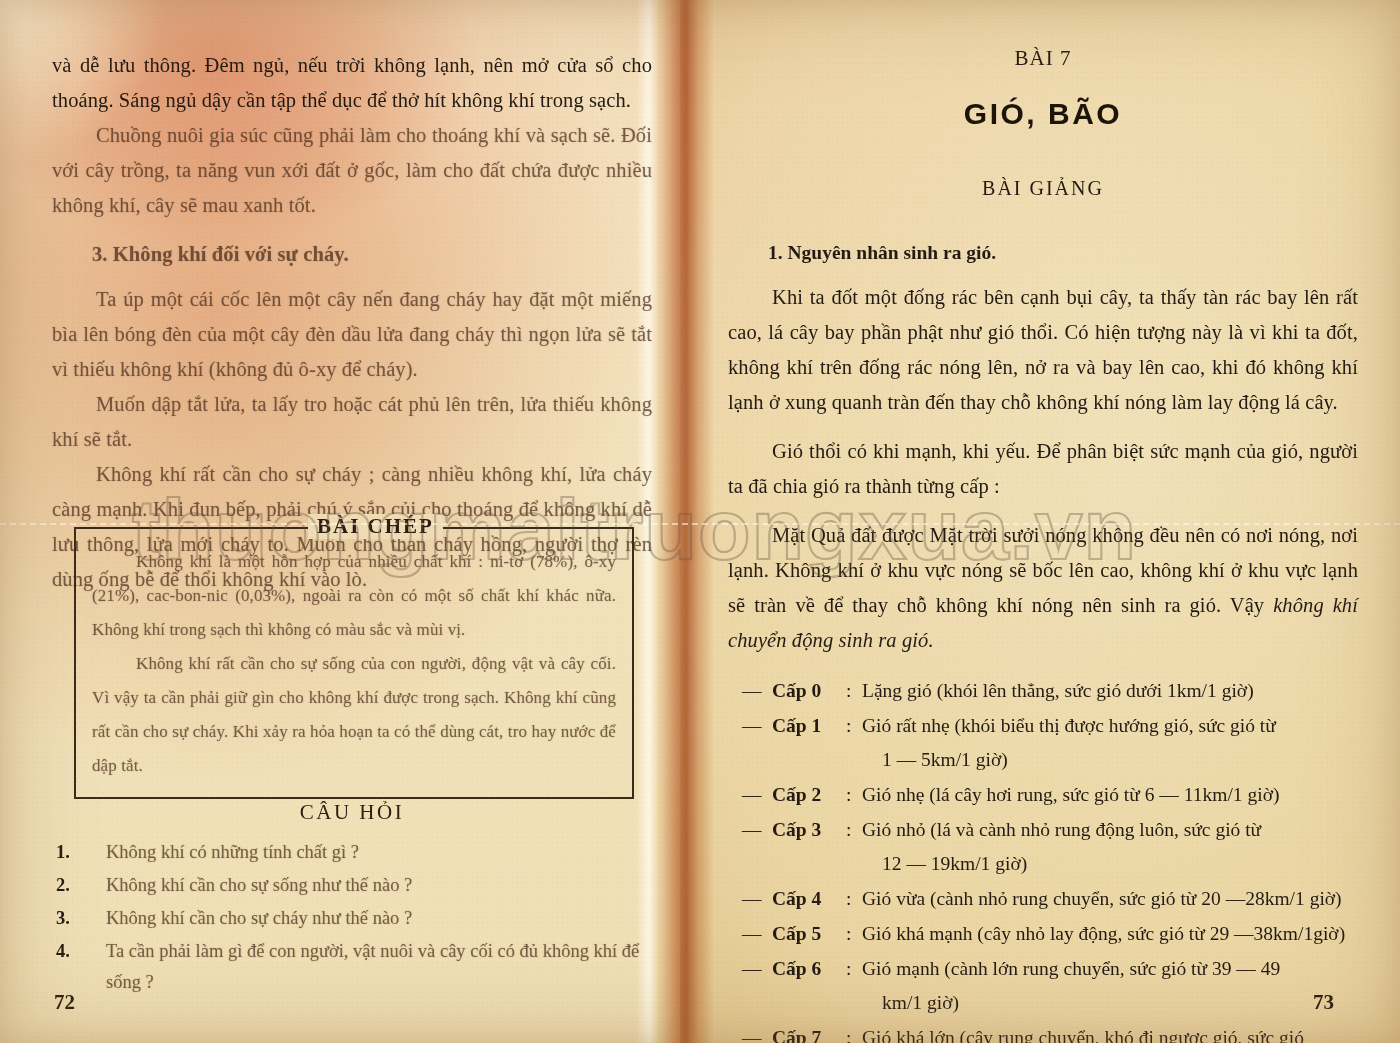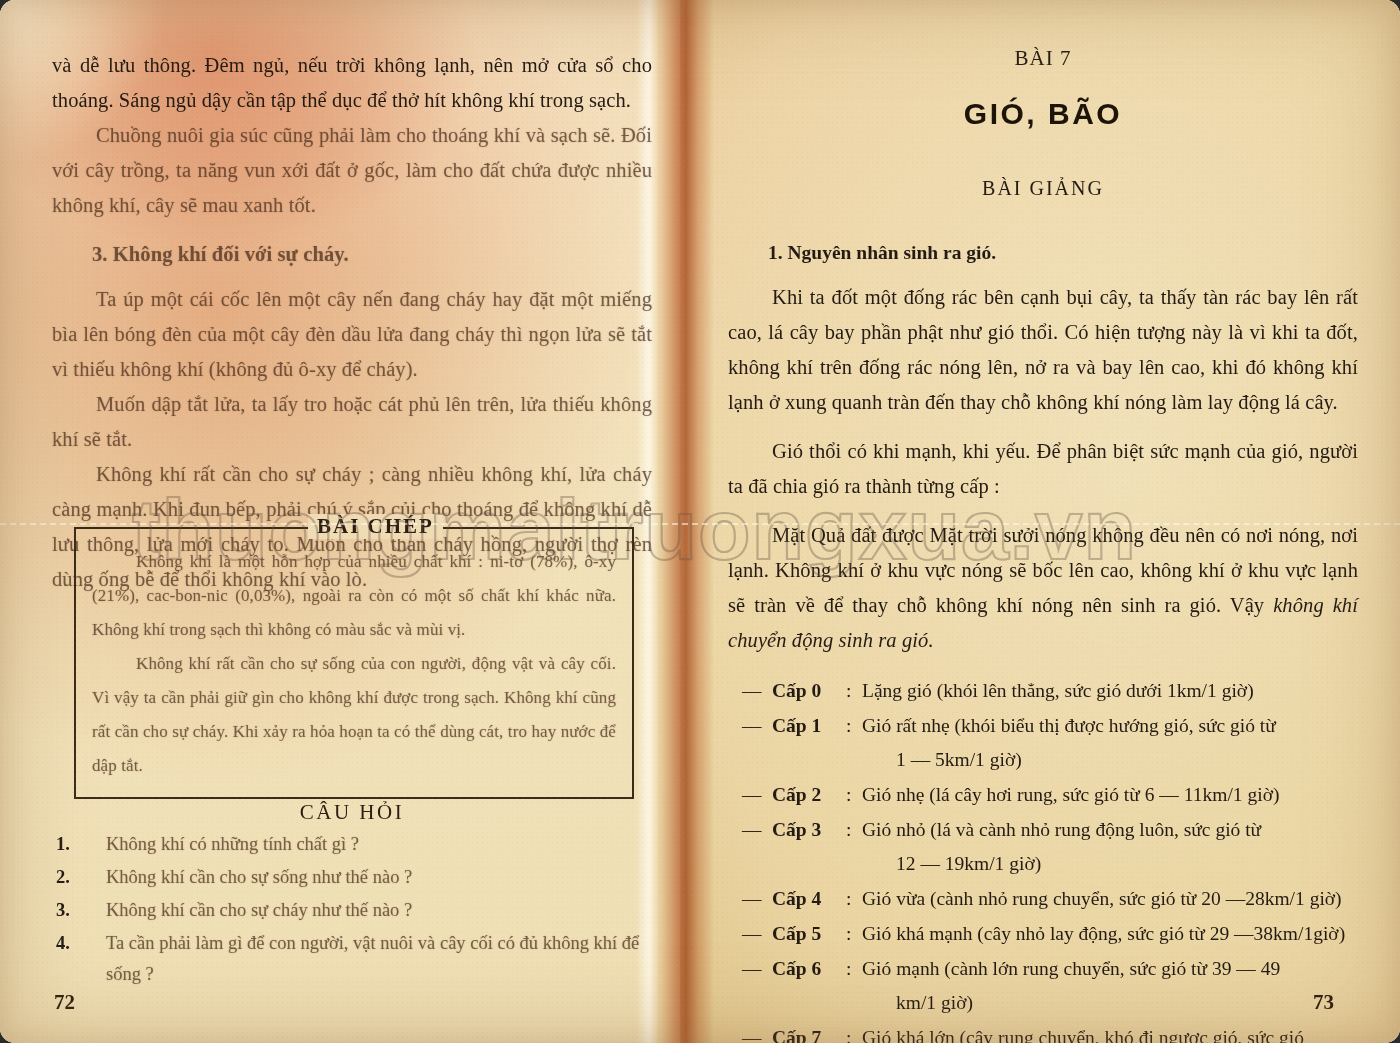--- a/index.html
+++ b/index.html
@@ -10,21 +10,20 @@
   }
 
   #page {
     position: relative;
     width: 1400px;
     height: 1043px;
     overflow: hidden;
     background: #7dd3fc;
     font-family: "Liberation Serif", serif;
     color: #231a12;
-    border-radius: 15px;
   }
 
   
   .paper-base {
     position: absolute;
     inset: 0;
     background:
       radial-gradient(120% 90% at 18% 8%, #f6d9ba 0%, #f3dfbb 26%, #f2e2bb 48%, #efdfb4 100%),
       linear-gradient(180deg, #f4e2c0 0%, #f2e0b9 40%, #eedfb4 100%);
   }
@@ -152,21 +151,21 @@
     background: #f0dcb4;
     color: #2b1d10;
     white-space: nowrap;
   }
   .box .body-text { font-size: 17px; line-height: 34px; }
 
   .section-title {
     text-align: center;
     font-size: 21px;
     letter-spacing: 2.5px;
-    margin: 0 0 4px 0;
+    margin: 0 0 12px 0;
     color: #2b1d10;
   }
 
   ol.questions {
     list-style: none;
     margin: 0;
     padding: 0;
     font-size: 18.5px;
     line-height: 31px;
   }
@@ -240,21 +239,21 @@
     position: absolute;
     left: 118px;
     top: 0;
   }
   ul.levels li .lvtext {
     display: block;
     margin-left: 24px;
   }
   ul.levels li .cont {
     display: block;
-    margin-left: 58px;
+    margin-left: 44px;
   }
 
   
   .folio {
     position: absolute;
     bottom: 28px;
     font-weight: bold;
     font-size: 21px;
     color: #2b1d10;
   }

